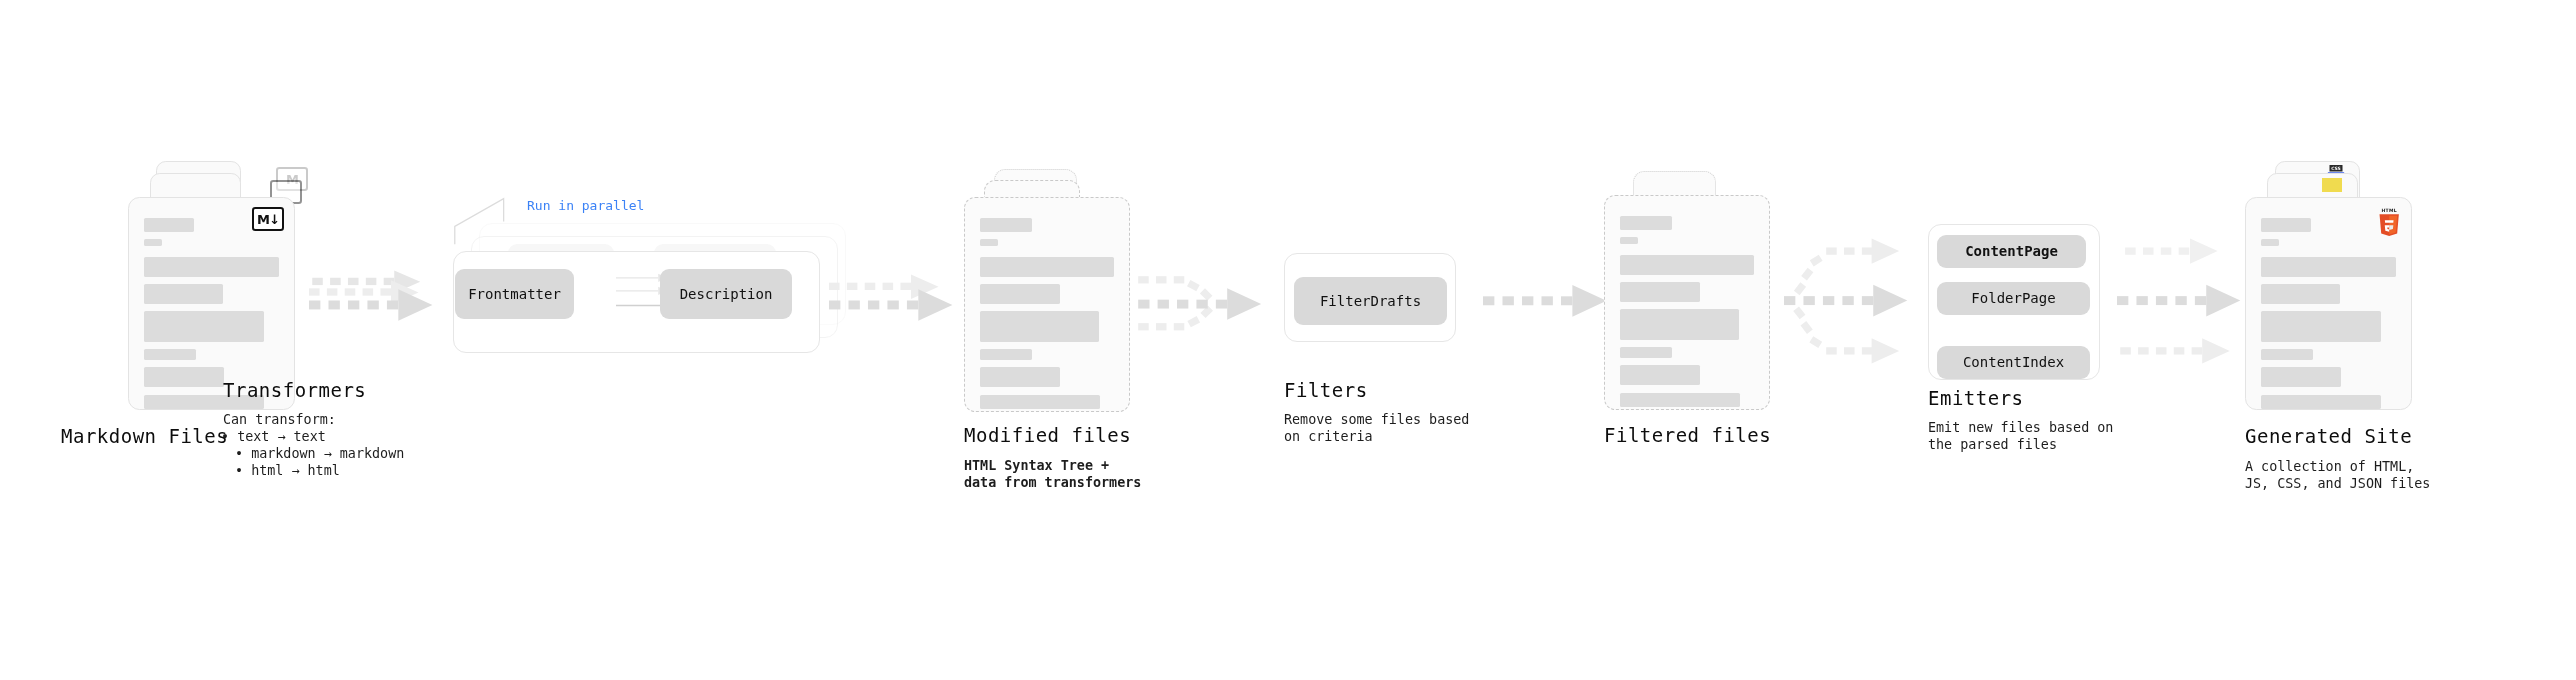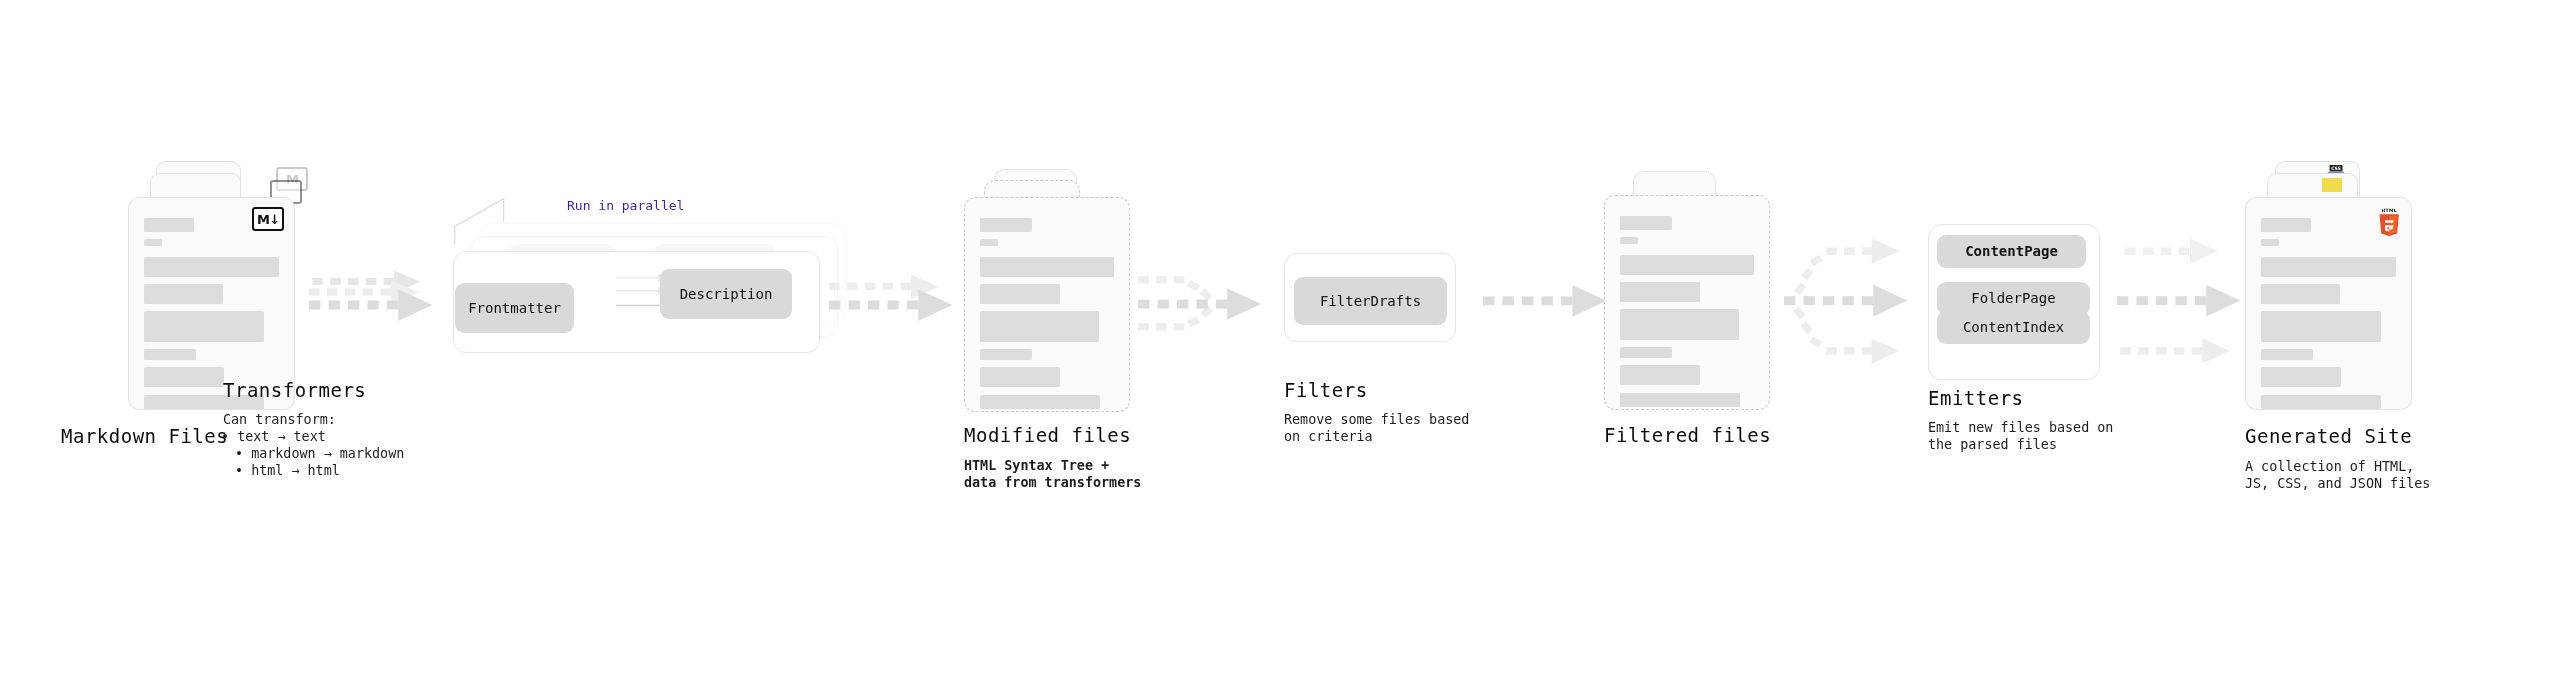--- a/index.html
+++ b/index.html
@@ -51,21 +51,21 @@
   }
   .pill{
     position:absolute;background:#d9d9d9;border-radius:9px;
     display:flex;align-items:center;justify-content:center;
     font-size:14px;color:#111;white-space:nowrap;
   }
   .ghost{opacity:.45;}
   .ghost2{opacity:.22;}
 
   .runlabel{
-    position:absolute;font-size:13px;color:#4c1d95;white-space:nowrap;margin-left:40px;
+    position:absolute;font-size:13px;color:#3b82f6;white-space:nowrap;
   }
   svg{overflow:visible;}
 </style>
 </head>
 <body>
 
 <div class="stage">
 
   <div class="node">
 
@@ -144,21 +144,21 @@
           <path d="M0 28 L52 28"></path>
       </g>
       <g fill="#e6e6e6">
           <path d="M52 7 L62 12 L52 17 Z"></path>
           <path d="M52 23 L62 28 L52 33 Z"></path>
         </g>
       <path d="M0 46 L56 46" stroke="#d0d0d0" stroke-width="1.8" fill="none"></path>
       <path d="M56 40 L68 46 L56 52 Z" fill="#d0d0d0"></path>
     </svg>
 
-    <div class="pill" style="left:455px;top:269px;width:119px;height:50px;margin-top:14px;">
+    <div class="pill" style="left:455px;top:269px;width:119px;height:50px;">
       <span>Frontmatter</span>
     </div>
     <div class="pill" style="left:660px;top:269px;width:132px;height:50px;">
       <span>Description</span>
     </div>
 
     <div class="title" style="left:223px;top:379px;">Transformers</div>
     <div class="sub" style="left:223px;top:411px;">Can transform:</div>
     <div class="sub" style="left:221px;top:428px;">•&nbsp;<span>text → text</span></div>
     <div class="sub" style="left:235px;top:445px;">•&nbsp;<span>markdown → markdown</span></div>
@@ -294,21 +294,21 @@
   </svg>
 
   <div class="node">
     <div class="gbox" style="left:1928px;top:224px;width:172px;height:156px;"></div>
     <div class="pill" style="left:1937px;top:235px;width:149px;height:32.5px;font-weight:bold;">
       <span>ContentPage</span>
     </div>
     <div class="pill" style="left:1937px;top:282px;width:153px;height:32.5px;">
       <span>FolderPage</span>
     </div>
-    <div class="pill" style="left:1937px;top:311px;width:153px;height:32.5px;">
+    <div class="pill" style="left:1937px;top:346px;width:153px;height:32.5px;">
       <span>ContentIndex</span>
     </div>
     <div class="title" style="left:1928px;top:387px;">Emitters</div>
     <div class="sub" style="left:1928px;top:419px;">Emit new files based on
 the parsed files</div>
   </div>
 
   <svg class="node" style="left:2117px;top:232px;width:146px;height:138px;" viewBox="0 0 180 170">
     <g fill="#f0f0f0">
       <rect x="10" y="19" width="13" height="9"></rect>

